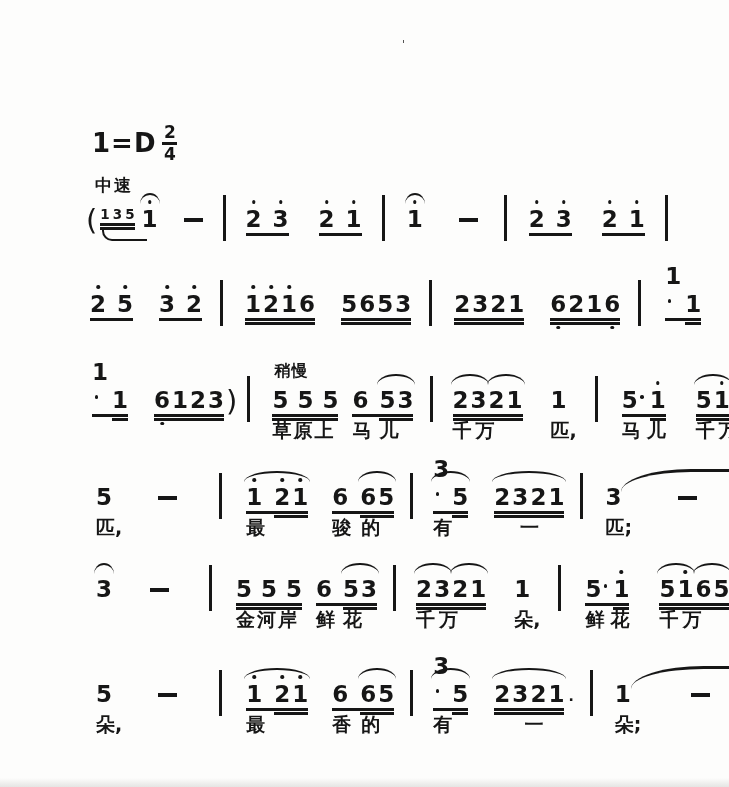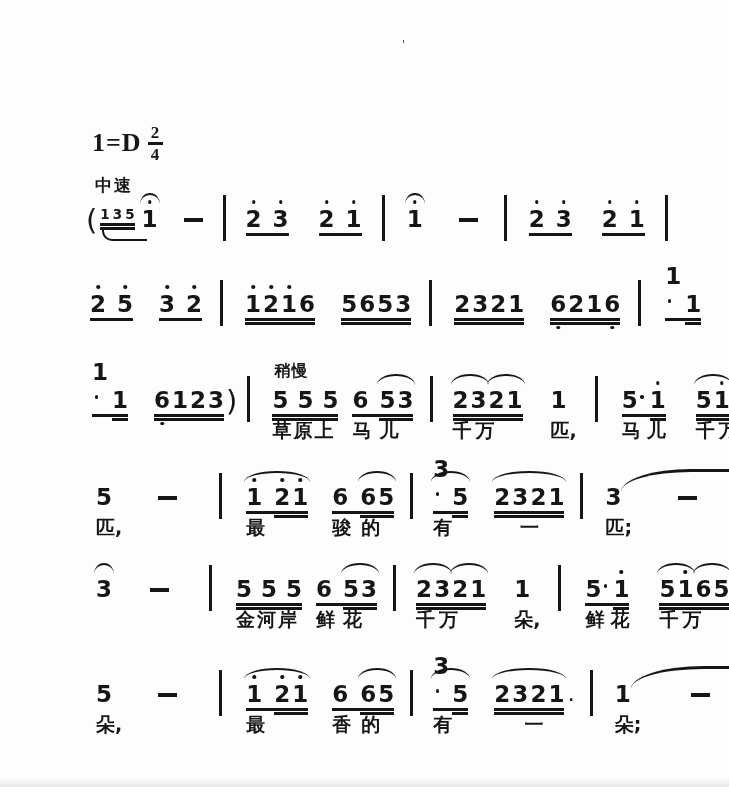--- a/index.html
+++ b/index.html
@@ -6,21 +6,21 @@
   .paper{
     position:relative;width:729px;height:787px;margin:0 auto;
     background:#fdfdfc;overflow:hidden;
     font-family:"DejaVu Sans", sans-serif;color:#161616;
   }
   .stray-mark{position:absolute;top:38px;left:402px;font-size:11px;color:#444;}
   .title{
     position:absolute;top:64px;left:0;right:0;text-align:center;
     font-size:30px;font-weight:700;letter-spacing:11px;color:#111;
   }
-  .keysig-row{position:absolute;top:124px;left:92px;display:flex;align-items:center;font-family:Liberation Serif, serif;}
+  .keysig-row{position:absolute;top:124px;left:92px;display:flex;align-items:center;}
   .keysig{font-size:26px;font-weight:700;letter-spacing:1px;}
   .frac{display:inline-flex;flex-direction:column;align-items:center;margin-left:6px;line-height:1;}
   .frac .num,.frac .den{font-size:17px;font-weight:700;line-height:17px;}
   .frac .fbar{width:15px;height:2.5px;background:#161616;margin:1px 0;}
   .credits{position:absolute;top:116px;right:64px;text-align:left;
     font-size:17px;font-weight:700;line-height:25px;letter-spacing:2px;}
   .tempo{position:absolute;top:174px;left:95px;font-size:17px;font-weight:700;letter-spacing:2px;}
 
   .score{position:absolute;top:0;left:0;right:0;bottom:0;}
   .system{position:absolute;display:flex;align-items:flex-start;}

